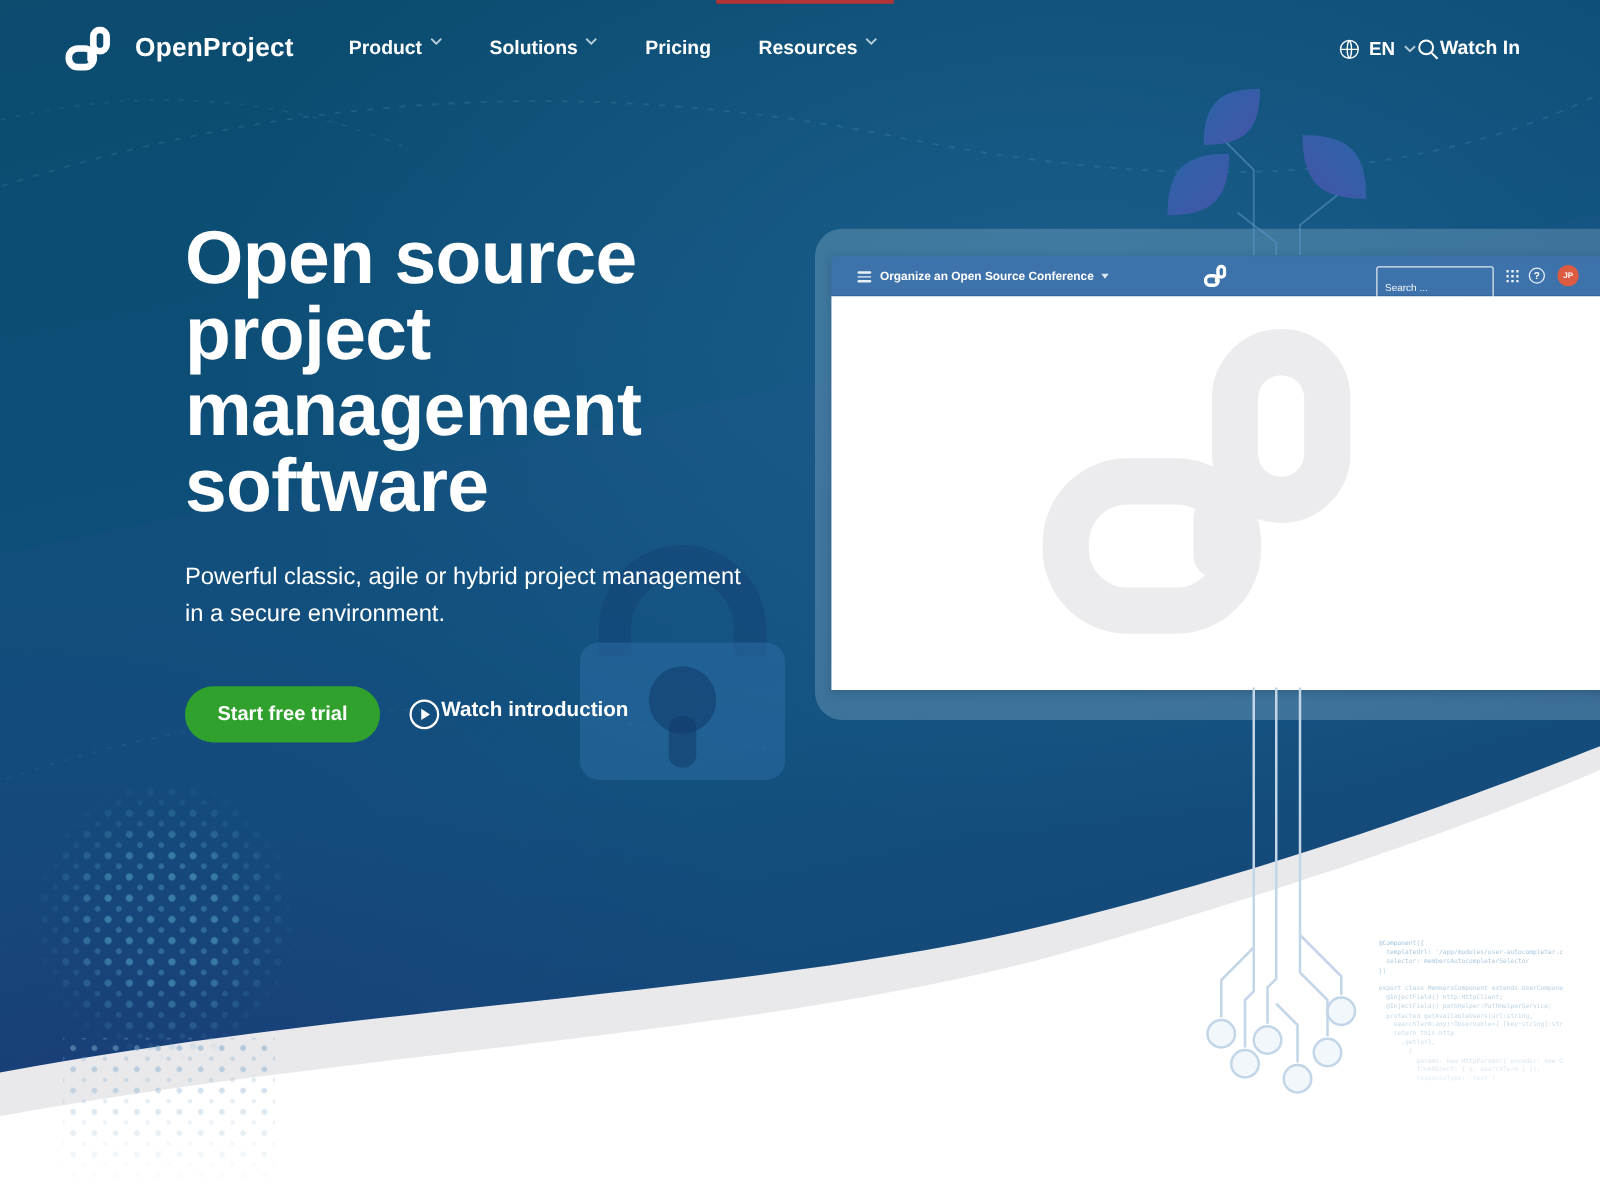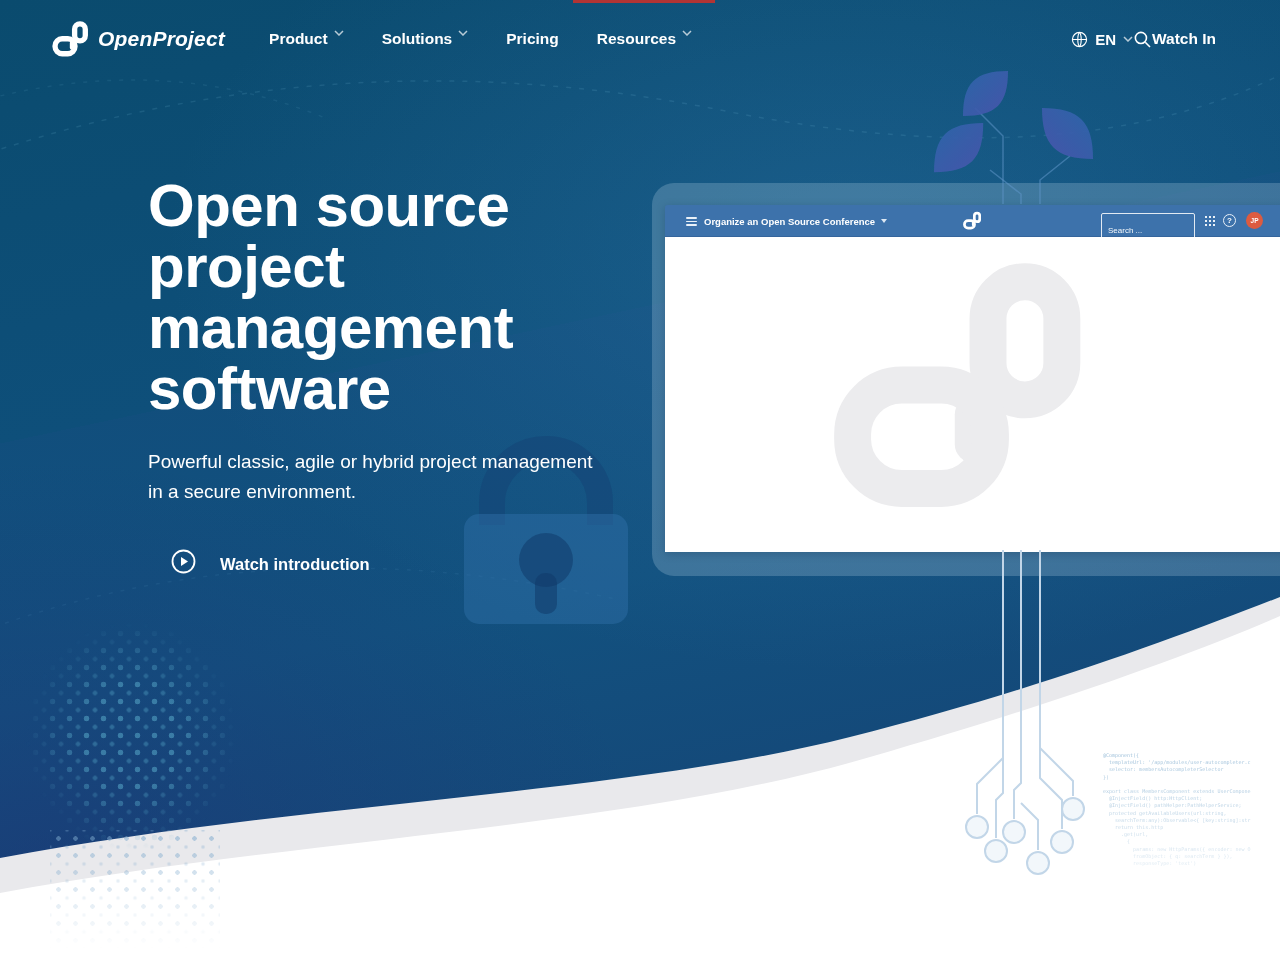--- a/index.html
+++ b/index.html
@@ -55,21 +55,21 @@
     color:#9fc0da; white-space:pre; overflow:hidden;
     -webkit-mask:linear-gradient(180deg, rgba(0,0,0,.95) 0%, rgba(0,0,0,.55) 55%, rgba(0,0,0,.12) 100%);
     mask:linear-gradient(180deg, rgba(0,0,0,.95) 0%, rgba(0,0,0,.55) 55%, rgba(0,0,0,.12) 100%);
   }
 
   
   .topnav {
     position:absolute; left:0; top:0; width:1280px; height:78px; z-index:20;
     display:flex; align-items:center; padding:0 64px 0 52px; color:#fff;
   }
-  .brand { display:flex; align-items:center; gap:10px; cursor:pointer;font-style:italic; }
+  .brand { display:flex; align-items:center; gap:20px; cursor:pointer; }
   .brand-mark { width:36px; height:37px; color:#fff; }
   .brand-name { font-size:21px; font-weight:700; letter-spacing:.2px; }
   .nav-links { display:flex; align-items:center; gap:38px; margin-left:44px; }
   .nav-item { display:flex; gap:6px; font-size:15.5px; font-weight:600; cursor:pointer; }
   .nav-right { margin-left:auto; display:flex; align-items:center; }
   .lang { display:flex; align-items:center; gap:7px; font-size:15px; font-weight:600; cursor:pointer; }
   .signin { font-size:15.5px; font-weight:600; cursor:pointer; }
   .chev { display:inline-block; }
 
   
@@ -78,21 +78,21 @@
     font-size:60px; line-height:61px; font-weight:800; letter-spacing:-.5px;
     white-space:pre-line;
   }
   .hero .sub { margin-top:28px; font-size:19px; line-height:29.5px; font-weight:400; white-space:pre-line; }
   .cta-row { display:flex; align-items:center; margin-top:43px; }
   .btn-primary {
     height:45px; padding:0 26px; border:none; border-radius:23px;
     background:#31a12e; color:#fff; font-family:inherit; font-size:16px; font-weight:700; cursor:pointer;
   }
   .btn-watch {
-    display:flex; align-items:flex-end; gap:24px; margin-left:23px;
+    display:flex; align-items:flex-start; gap:1px; margin-left:23px;
     background:none; border:none; color:#fff; font-family:inherit; font-size:16.5px; font-weight:600; cursor:pointer;
   }
 
   
   .preview-frame {
     position:absolute; left:652px; top:183px; width:700px; height:393px; z-index:12;
     background:rgba(210,230,246,.22); border-radius:22px 0 0 22px;
   }
   .app-window {
     position:absolute; left:13px; top:22px; width:687px; height:347px;
@@ -263,20 +263,21 @@
   </nav>
 
   <section class="hero">
     <h1>Open source
 project
 management
 software</h1>
     <p class="sub">Powerful classic, agile or hybrid project management
 in a secure environment.</p>
     <div class="cta-row">
+      <button class="btn-primary">Start free trial</button>
       <button class="btn-watch">
         <svg width="25" height="25" viewBox="0 0 25 25">
           <circle cx="12.5" cy="12.5" r="11" fill="none" stroke="#fff" stroke-width="1.8"></circle>
           <path d="M10 8l7 4.5-7 4.5z" fill="#fff"></path>
         </svg>
         <span>Watch introduction</span>
       </button>
     </div>
   </section>
 

